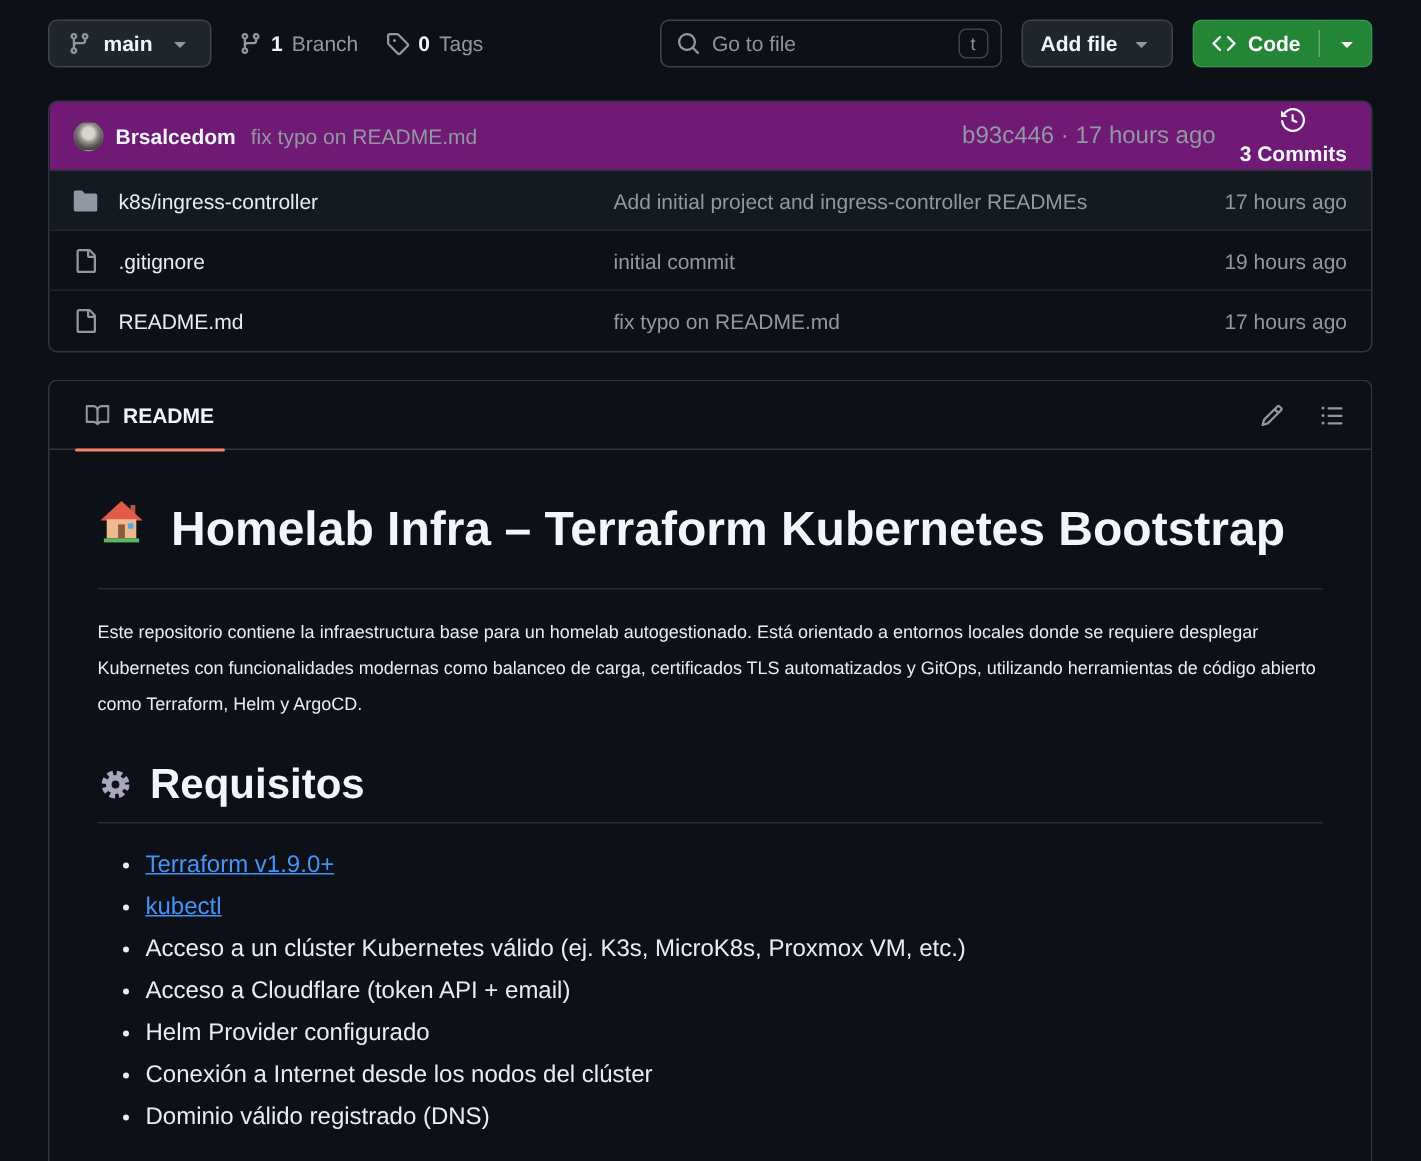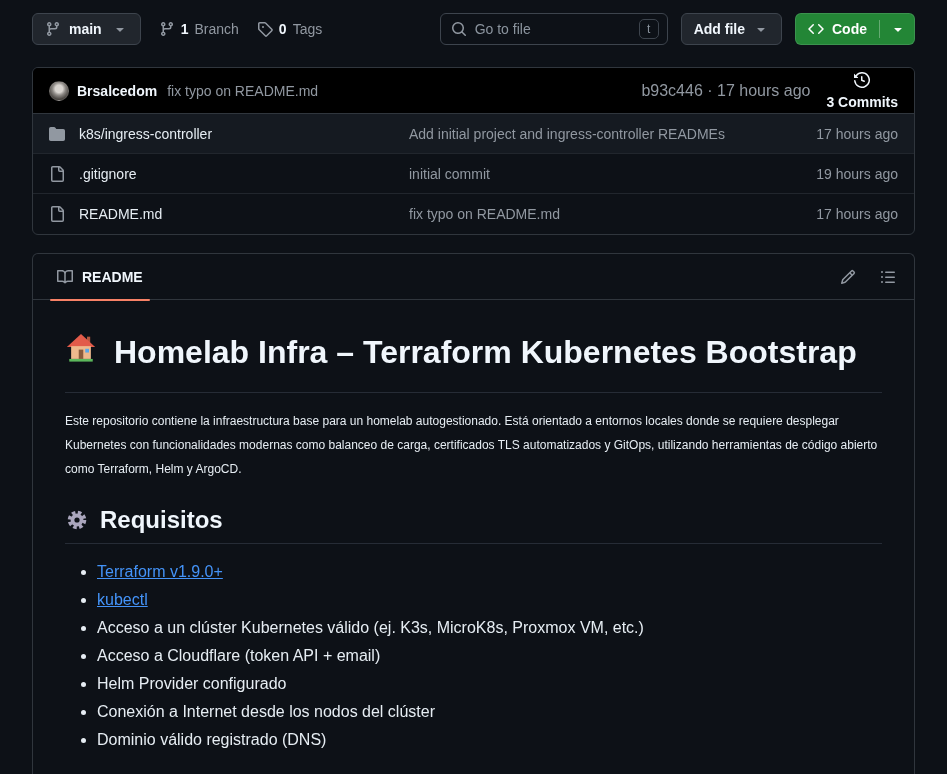--- a/index.html
+++ b/index.html
@@ -55,21 +55,21 @@
   .code-btn .divider {
     width: 1px; height: 18px; background: rgba(255,255,255,0.3); margin: 0 2px 0 4px;
   }
 
   
   .files-panel {
     margin-top: 22px; border: 1px solid #30363d; border-radius: 6px;
     overflow: hidden; background: #0d1117;
   }
   .commit-bar {
-    height: 46px; background: #000000; border-bottom: 1px solid #30363d;
+    height: 46px; background: #701a75; border-bottom: 1px solid #30363d;
     display: flex; align-items: center; padding: 0 16px;
   }
   .avatar {
     width: 20px; height: 20px; border-radius: 50%; flex: none; cursor: pointer;
     background: radial-gradient(circle at 50% 38%, #d8d4cf 0 26%, #8e8a86 45%, #4a4642 72%, #2b2926 100%);
     border: 1px solid rgba(255,255,255,0.1);
   }
   .commit-author { margin-left: 8px; font-weight: 700; color: #f0f6fc; cursor: pointer; }
   .commit-msg { margin-left: 10px; color: #9198a1; cursor: pointer; }
   .commit-right { margin-left: auto; display: flex; align-items: center; }
@@ -116,21 +116,21 @@
 
   .readme-body { padding: 32px; color: #e6edf3; }
   .md-h1 {
     display: flex; align-items: flex-start; gap: 17px;
     font-size: 32px; font-weight: 700; color: #f0f6fc; line-height: 1.25;
     padding-bottom: 20px; border-bottom: 1px solid #262c36; margin-bottom: 16px;
   }
   .md-p { font-size: 12px; line-height: 24px; margin-bottom: 16px; }
   .md-h2 {
     display: flex; align-items: center; gap: 11px;
-    font-size: 24px; font-weight: 700; color: #f0f6fc; line-height: 1.25;
+    font-size: 28px; font-weight: 700; color: #f0f6fc; line-height: 1.25;
     margin-top: 24px; padding-bottom: 8px; border-bottom: 1px solid #262c36;
     margin-bottom: 16px;
   }
   .md-ul { padding-left: 32px; font-size: 16px; line-height: 24px; }
   .md-ul li { margin-top: 4px; }
   .md-ul li::marker { color: #e6edf3; }
   .md-ul a { color: #4493f8; text-decoration: underline; }
 </style>
 </head>
 <body>

